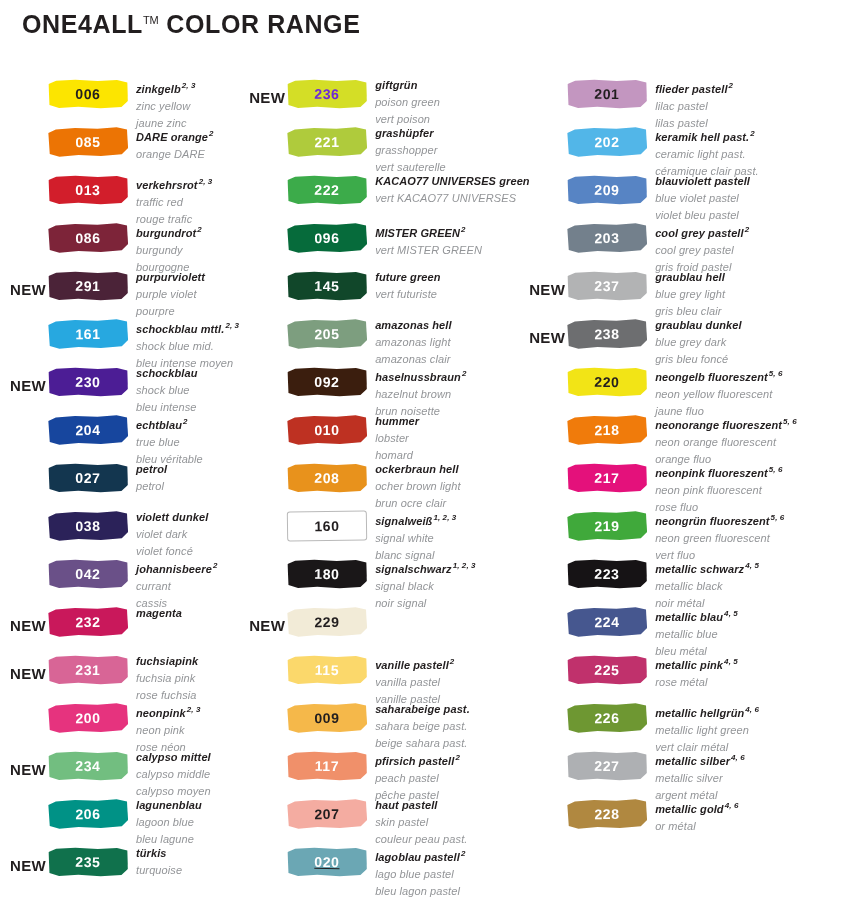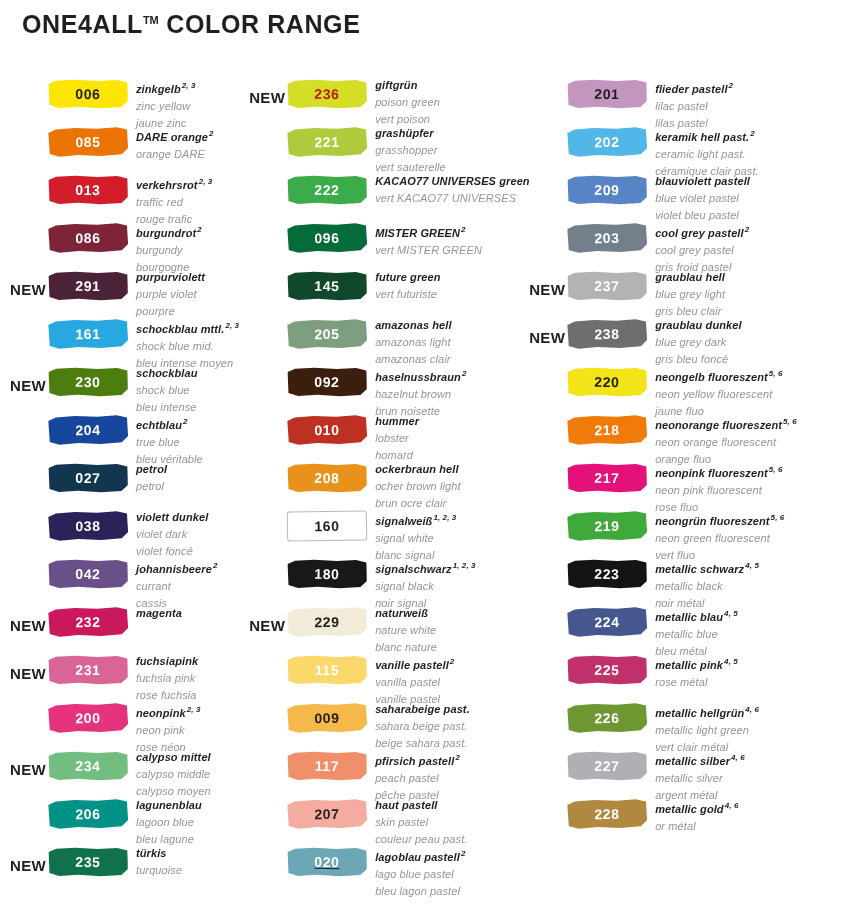--- a/index.html
+++ b/index.html
@@ -16,21 +16,21 @@
     left:22px; top:10px;
     font-size:25px;
     font-weight:bold;
     letter-spacing:0.6px;
     color:#221e1f;
     white-space:nowrap;
   }
   #title .tm{
     font-size:11px;
     vertical-align:super;
-    font-weight:bold;
+    font-weight:normal;
     letter-spacing:0;
   }
   #columns{
     position:absolute;
     left:0; top:76px;
     width:731px;
     display:flex;
   }
   .column{
     position:relative;
@@ -199,21 +199,21 @@
         </div>
         <div class="text-cell">
           <div class="name-de"><span>schockblau mttl.</span><sup>2, 3</sup></div>
           <div class="name-en">shock blue mid.</div>
           <div class="name-fr">bleu intense moyen</div>
         </div>
       </div>
       <div class="row">
         <div class="new-cell">NEW</div>
         <div class="swatch-cell">
-          <div class="swatch" style="background: #4d7c0f; transform: rotate(0.7deg);">
+          <div class="swatch" style="background: #4c1d95; transform: rotate(0.7deg);">
             <span class="code" style="color: rgb(255, 255, 255);">230</span>
           </div>
         </div>
         <div class="text-cell">
           <div class="name-de"><span>schockblau</span></div>
           <div class="name-en">shock blue</div>
           <div class="name-fr">bleu intense</div>
         </div>
       </div>
       <div class="row">
@@ -341,21 +341,21 @@
           <div class="name-de"><span>türkis</span></div>
           <div class="name-en">turquoise</div>
         </div>
       </div>
     </div>
     <div class="column col-1">
       <div class="row">
         <div class="new-cell">NEW</div>
         <div class="swatch-cell">
           <div class="swatch" style="background: rgb(212, 222, 38); transform: rotate(0.7deg);">
-            <span class="code" style="color: #b91c1c; text-align: right;">236</span>
+            <span class="code" style="color: #6d28d9; text-align: right;">236</span>
           </div>
         </div>
         <div class="text-cell">
           <div class="name-de"><span>giftgrün</span></div>
           <div class="name-en">poison green</div>
           <div class="name-fr">vert poison</div>
         </div>
       </div>
       <div class="row">
         <div class="new-cell"></div>
@@ -483,25 +483,20 @@
           <div class="name-en">signal black</div>
           <div class="name-fr">noir signal</div>
         </div>
       </div>
       <div class="row">
         <div class="new-cell">NEW</div>
         <div class="swatch-cell">
           <div class="swatch" style="background: rgb(242, 235, 215); transform: rotate(-0.8deg);">
             <span class="code" style="color: rgb(34, 30, 31);">229</span>
           </div>
-        </div>
-        <div class="text-cell">
-          <div class="name-de"><span>naturweiß</span></div>
-          <div class="name-en">nature white</div>
-          <div class="name-fr">blanc nature</div>
         </div>
       </div>
       <div class="row">
         <div class="new-cell"></div>
         <div class="swatch-cell">
           <div class="swatch" style="background: rgb(251, 216, 107); transform: rotate(0.7deg);">
             <span class="code" style="color: rgb(255, 255, 255);">115</span>
           </div>
         </div>
         <div class="text-cell">

